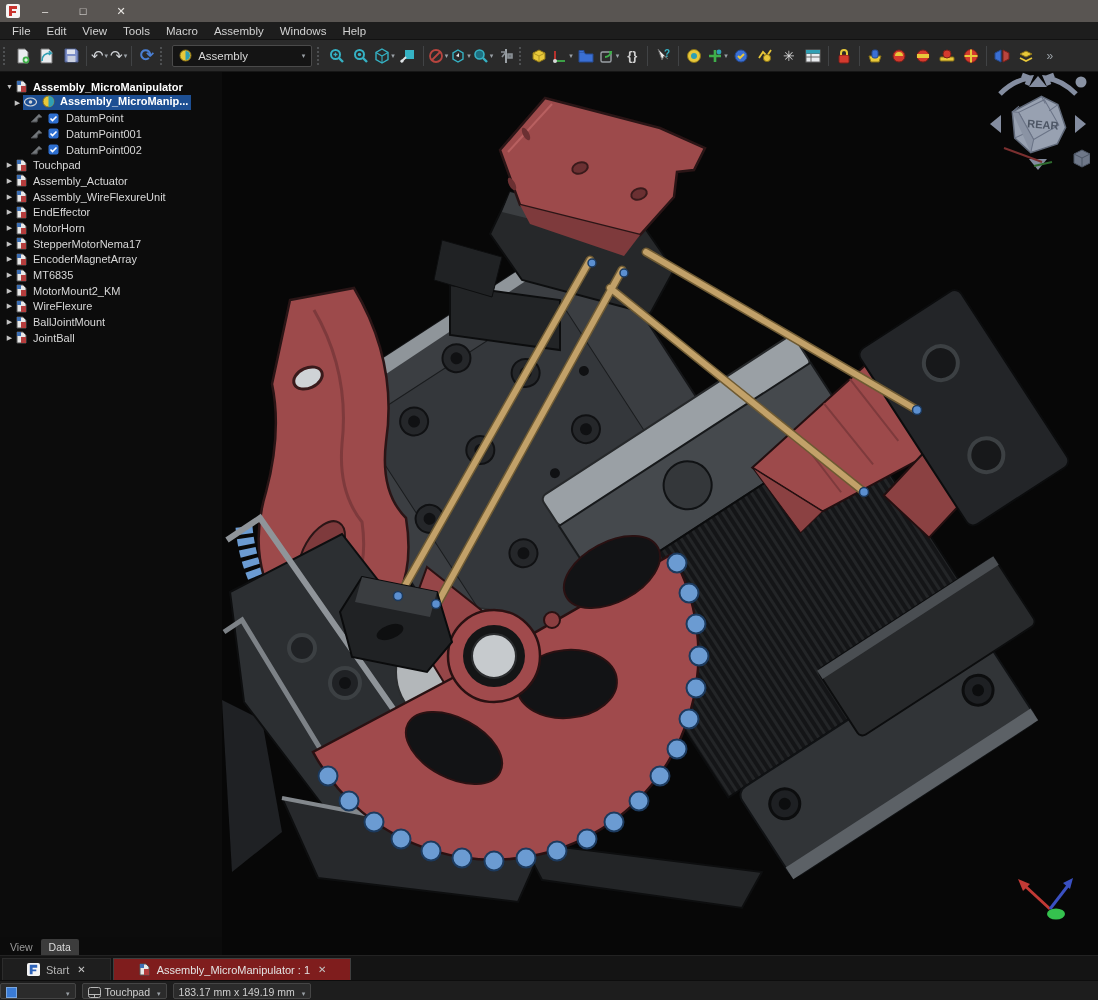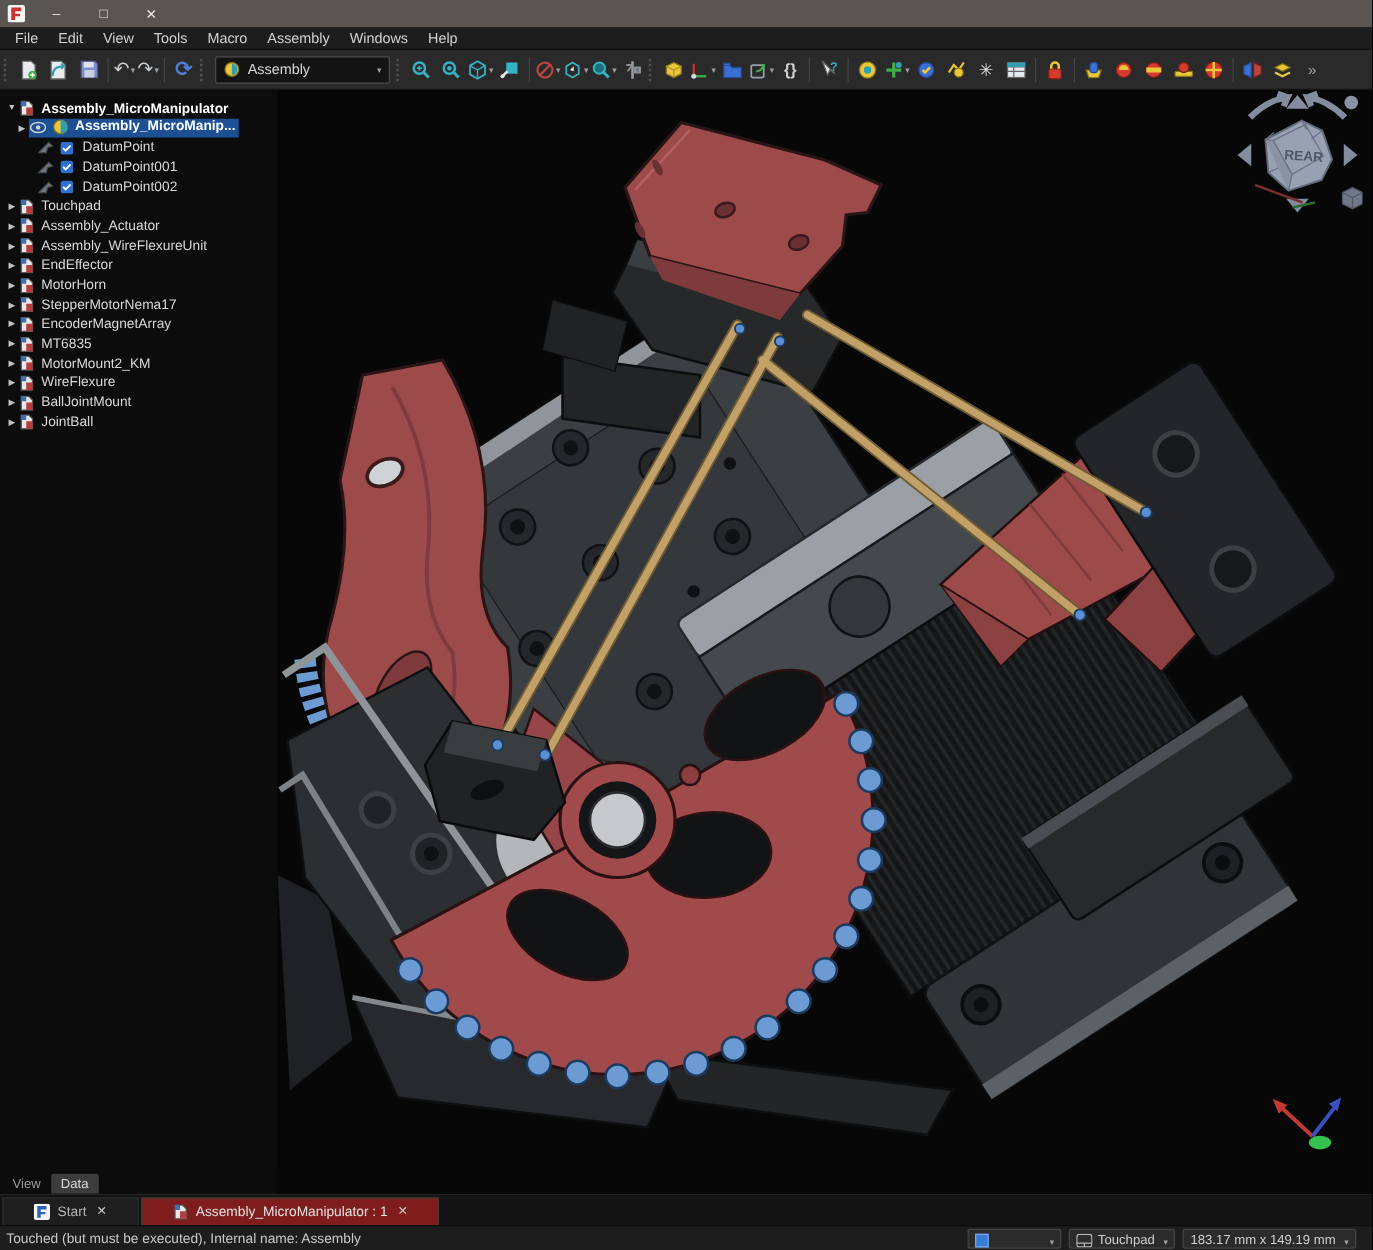--- a/index.html
+++ b/index.html
@@ -751,21 +751,20 @@
           <path d="M2 1h6l3 3v8H2z" fill="#e8e8e8" stroke="#555"></path>
           <path d="M2 5h4V1H2z" fill="#3d6fb4"></path>
           <path d="M6 6h5v6H6z" fill="#b43d3d"></path>
         </svg>
       <span>Assembly_MicroManipulator : 1</span>
       <span class="x">✕</span>
     </div>
   </div>
 
   <div id="statusbar">
-    <span id="status-msg">Touched (but must be executed), Internal name: Assembly</span>
     <span class="schip">
       <span style="width:11px;height:11px;background:#3a7bd5;border:1px solid #7aa7e0;display:inline-block;"></span>
       <span style="width:38px;"></span>
       <span class="car">▾</span>
     </span>
     <span class="schip">
       <svg width="13" height="11" viewBox="0 0 13 11">
           <rect x="0.5" y="0.5" width="12" height="10" rx="2" fill="none" stroke="#b8b8b8"></rect>
           <path d="M0.5 7.5h12M6.5 7.5v3" stroke="#b8b8b8"></path>
         </svg>

